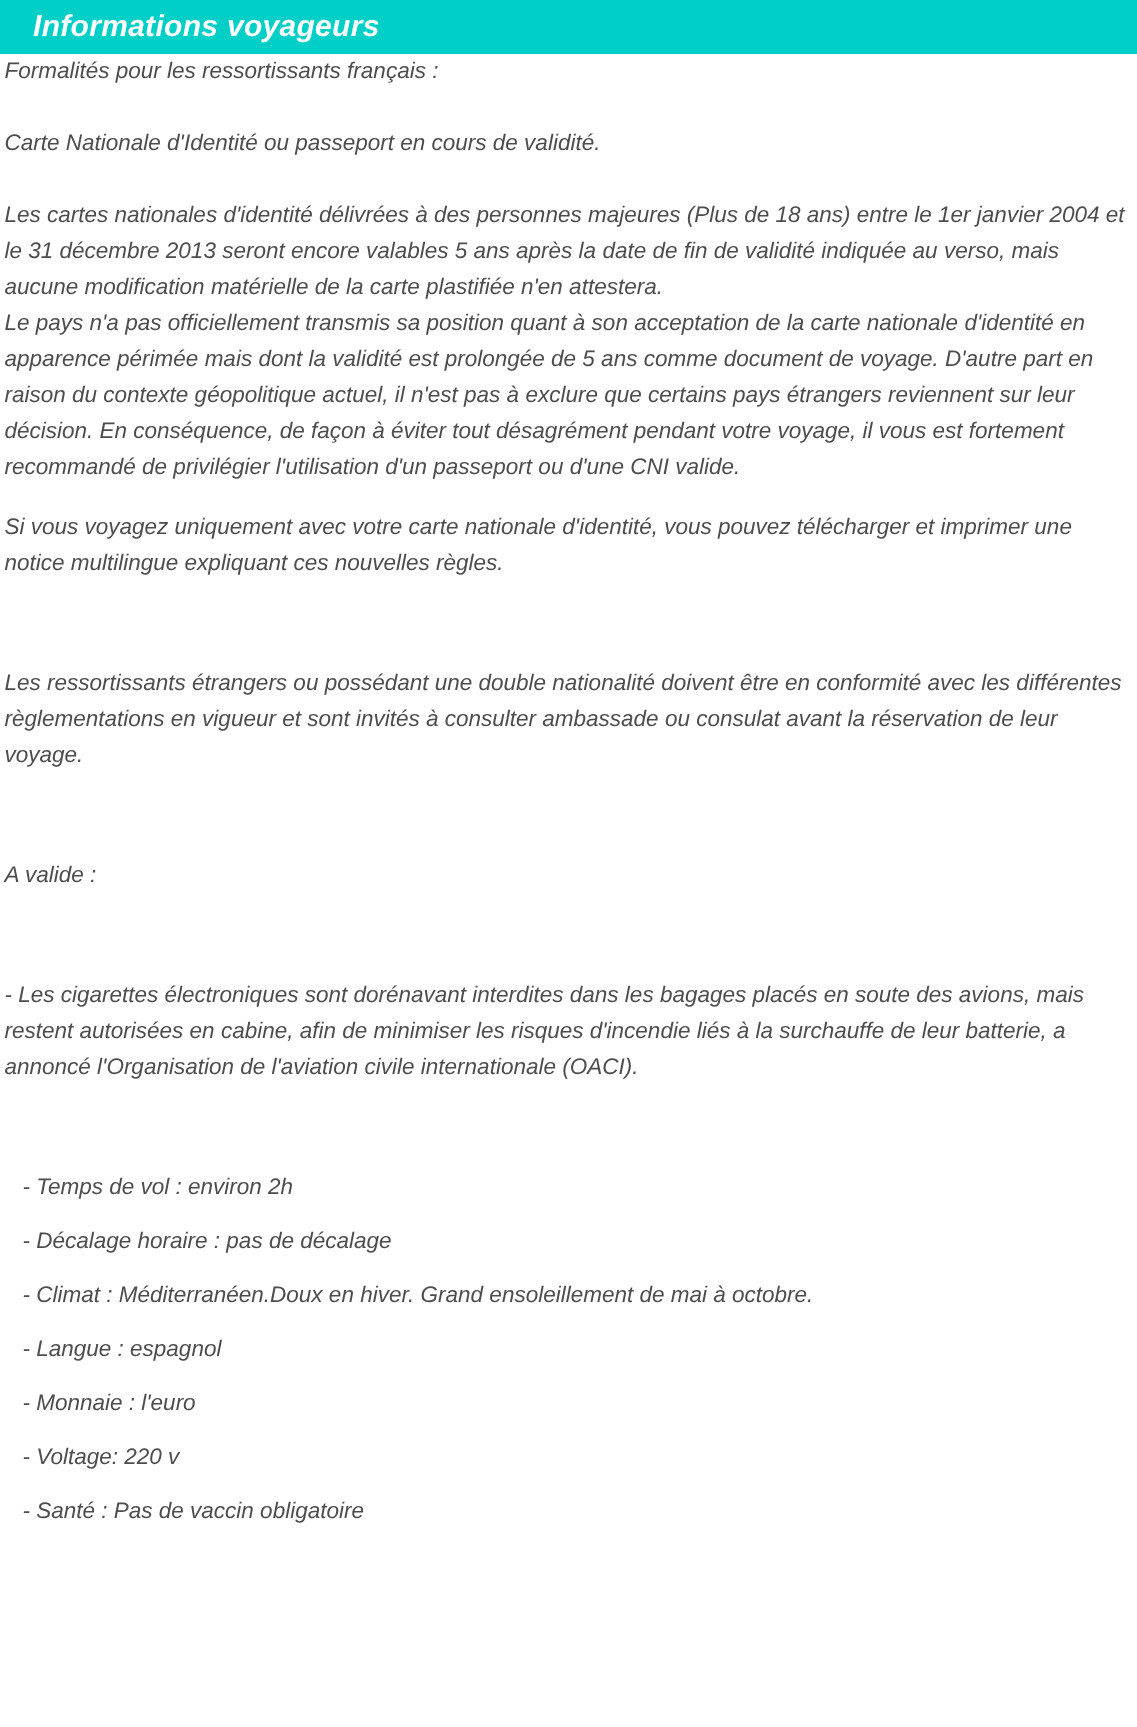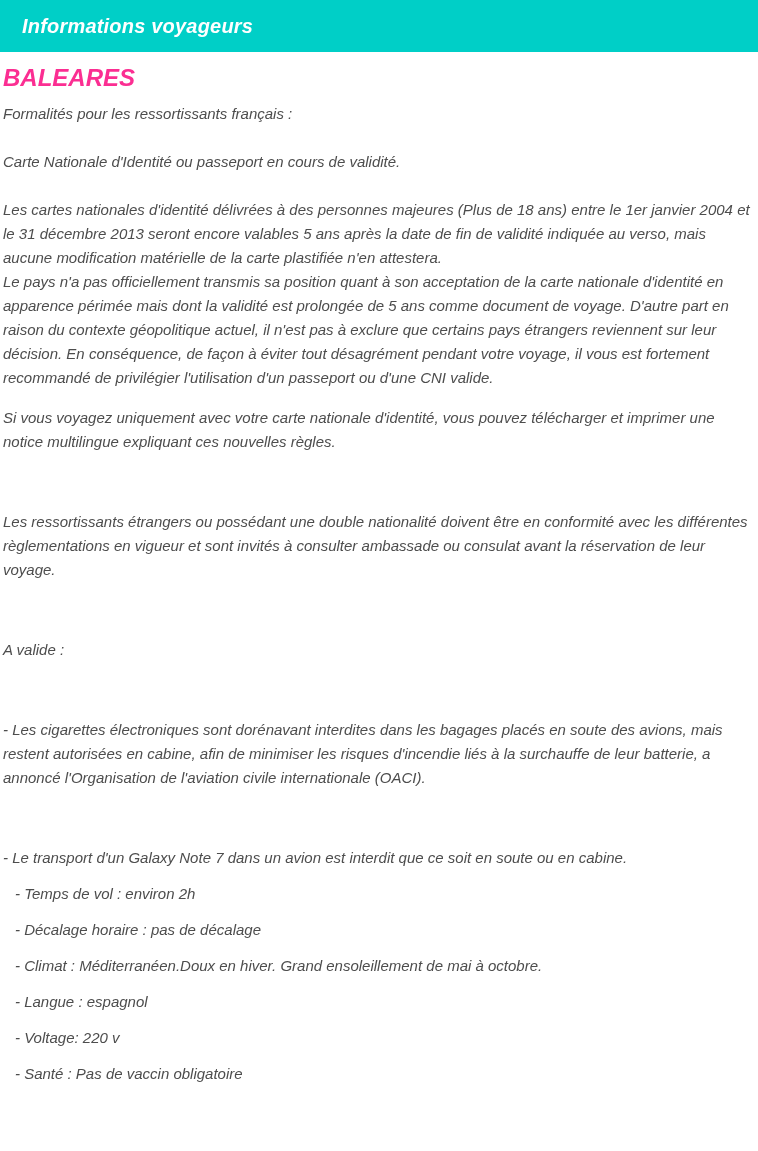--- a/index.html
+++ b/index.html
@@ -15,21 +15,21 @@
     background: #ffffff;
   }
   body {
     width: 758px;
     height: 1151px;
     overflow: hidden;
     font-family: "Liberation Sans", sans-serif;
   }
   .header {
     background: var(--header-bg, #00cfc7);
-    height: 52px;
+    height: 36px;
     display: flex;
     align-items: center;
     padding-left: 22px;
   }
   .header-title {
     color: var(--header-text, #ffffff);
     font-size: 20px;
     font-weight: bold;
     font-style: italic;
     letter-spacing: 0.2px;
@@ -71,35 +71,34 @@
 </style>
 </head>
 <body>
 
 <header class="header">
   <span class="header-title">Informations voyageurs</span>
 </header>
 
 <main class="content">
 
-  <h1 class="destination-heading">BALEARES</h1>
 
   <p class="mb-24">Formalités pour les ressortissants français :</p>
   <p class="mb-24">Carte Nationale d'Identité ou passeport en cours de validité.</p>
   <p class="mb-0">Les cartes nationales d'identité délivrées à des personnes majeures (Plus de 18 ans) entre le 1er janvier 2004 et le 31 décembre 2013 seront encore valables 5 ans après la date de fin de validité indiquée au verso, mais aucune modification matérielle de la carte plastifiée n'en attestera.</p>
   <p class="mb-16">Le pays n'a pas officiellement transmis sa position quant à son acceptation de la carte nationale d'identité en apparence périmée mais dont la validité est prolongée de 5 ans comme document de voyage. D'autre part en raison du contexte géopolitique actuel, il n'est pas à exclure que certains pays étrangers reviennent sur leur décision. En conséquence, de façon à éviter tout désagrément pendant votre voyage, il vous est fortement recommandé de privilégier l'utilisation d'un passeport ou d'une CNI valide.</p>
   <p class="mb-56">Si vous voyagez uniquement avec votre carte nationale d'identité, vous pouvez télécharger et imprimer une notice multilingue expliquant ces nouvelles règles.</p>
   <p class="mb-56">Les ressortissants étrangers ou possédant une double nationalité doivent être en conformité avec les différentes règlementations en vigueur et sont invités à consulter ambassade ou consulat avant la réservation de leur voyage.</p>
   <p class="mb-56">A valide :</p>
   <p class="mb-56">- Les cigarettes électroniques sont dorénavant interdites dans les bagages placés en soute des avions, mais restent autorisées en cabine, afin de minimiser les risques d'incendie liés à la surchauffe de leur batterie, a annoncé l'Organisation de l'aviation civile internationale (OACI).</p>
-  <p class="mb-12">- Le transport d'un Galaxy Note 7 dans un avion est interdit que ce soit en soute ou en cabine.</p>
 
 
   <div class="infos-list">
     <p>- Temps de vol : environ 2h</p>
     <p>- Décalage horaire : pas de décalage</p>
     <p>- Climat : Méditerranéen.Doux en hiver. Grand ensoleillement de mai à octobre.</p>
     <p>- Langue : espagnol</p>
+    <p>- Monnaie : l'euro</p>
     <p>- Voltage: 220 v</p>
     <p>- Santé : Pas de vaccin obligatoire</p>
   </div>
 
 </main>
 
 </body></html>

